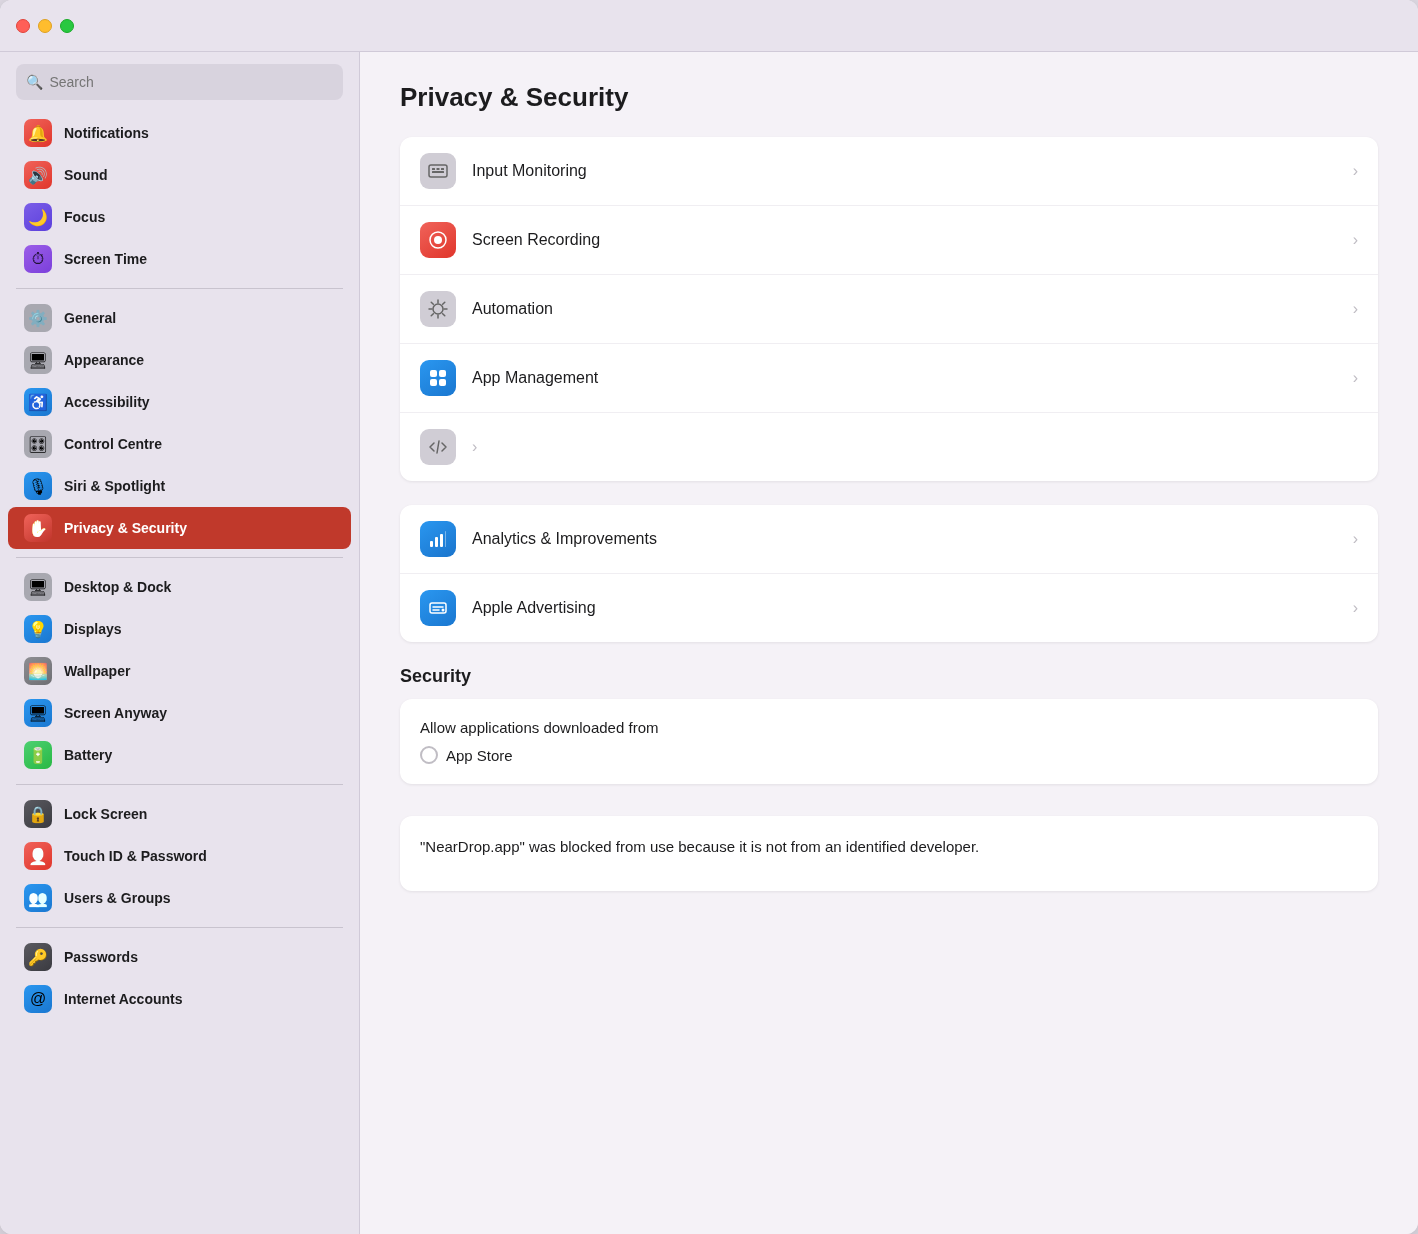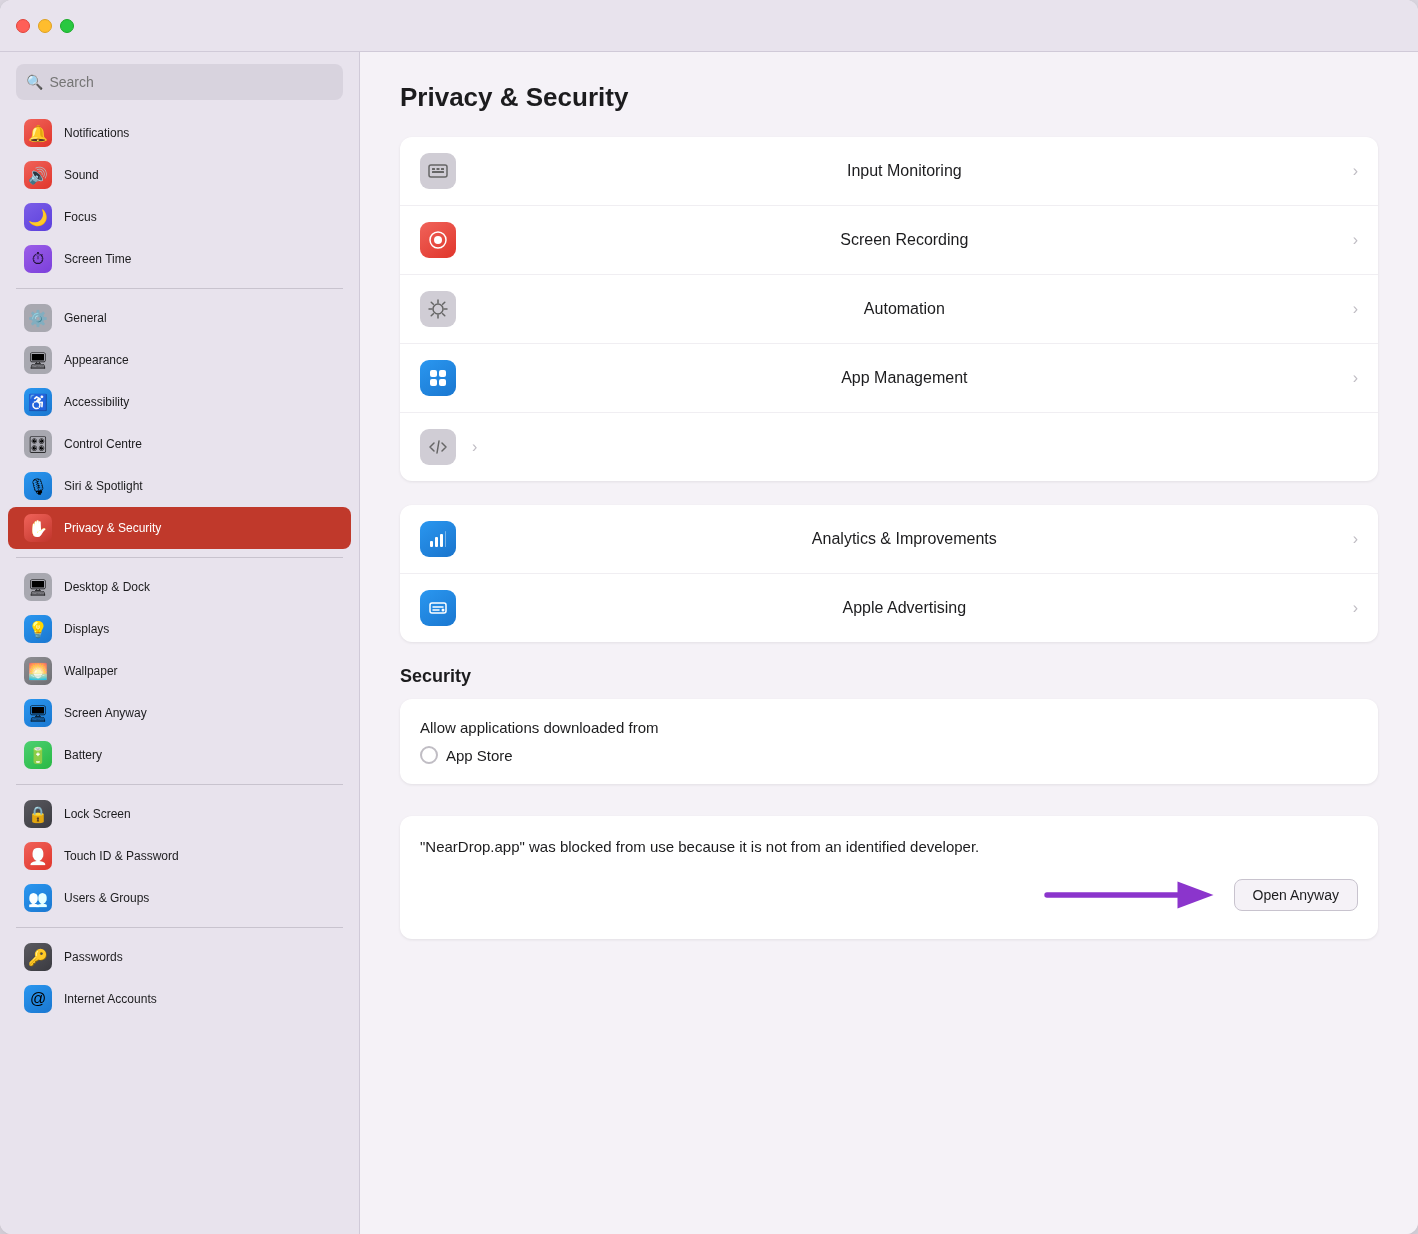--- a/index.html
+++ b/index.html
@@ -103,23 +103,23 @@
       width: 28px;
       height: 28px;
       border-radius: 7px;
       display: flex;
       align-items: center;
       justify-content: center;
       font-size: 15px;
       flex-shrink: 0;
     }
     .item-label {
-      font-size: 12px;
-      color: #1c1c1e;
-      font-weight: 400;
+      font-size: 14px;
+      color: #1c1c1e;
+      font-weight: 700;
     }
     .sidebar-divider {
       height: 1px;
       background: #c8c3ce;
       margin: 8px 16px;
     }
     
     .main-content {
       flex: 1;
       background: #f5f2f7;
@@ -157,21 +157,20 @@
       display: flex;
       align-items: center;
       justify-content: center;
       font-size: 18px;
       flex-shrink: 0;
     }
     .row-label {
       font-size: 16px;
       color: #1c1c1e;
       flex: 1;
-      text-align: center;
     }
     .chevron {
       color: #c0bdc4;
       font-size: 16px;
     }
     
     .section-title {
       font-size: 18px;
       font-weight: 700;
       color: #1c1c1e;
@@ -511,26 +510,17 @@
           <p class="allow-label">Allow applications downloaded from</p>
           <div class="radio-option">
             <div class="radio-circle">
             </div>
             <span class="radio-label">App Store</span>
           </div>
         </div>
 
         <div class="blocked-card">
           <p class="blocked-text">"NearDrop.app" was blocked from use because it is not from an identified developer.</p>
-          <div class="arrow-row">
-            <div class="purple-arrow">
-              <svg class="arrow-svg" viewBox="0 0 200 50" fill="none">
-                <path d="M10 25 L155 25" stroke="#8b35cc" stroke-width="6" stroke-linecap="round"></path>
-                <polygon points="155,10 195,25 155,40" fill="#8b35cc"></polygon>
-              </svg>
-            </div>
-            <button class="open-anyway-btn">Open Anyway</button>
-          </div>
         </div>
       </div>
     </div>
   </div>
 </div>
 
 </body></html>

